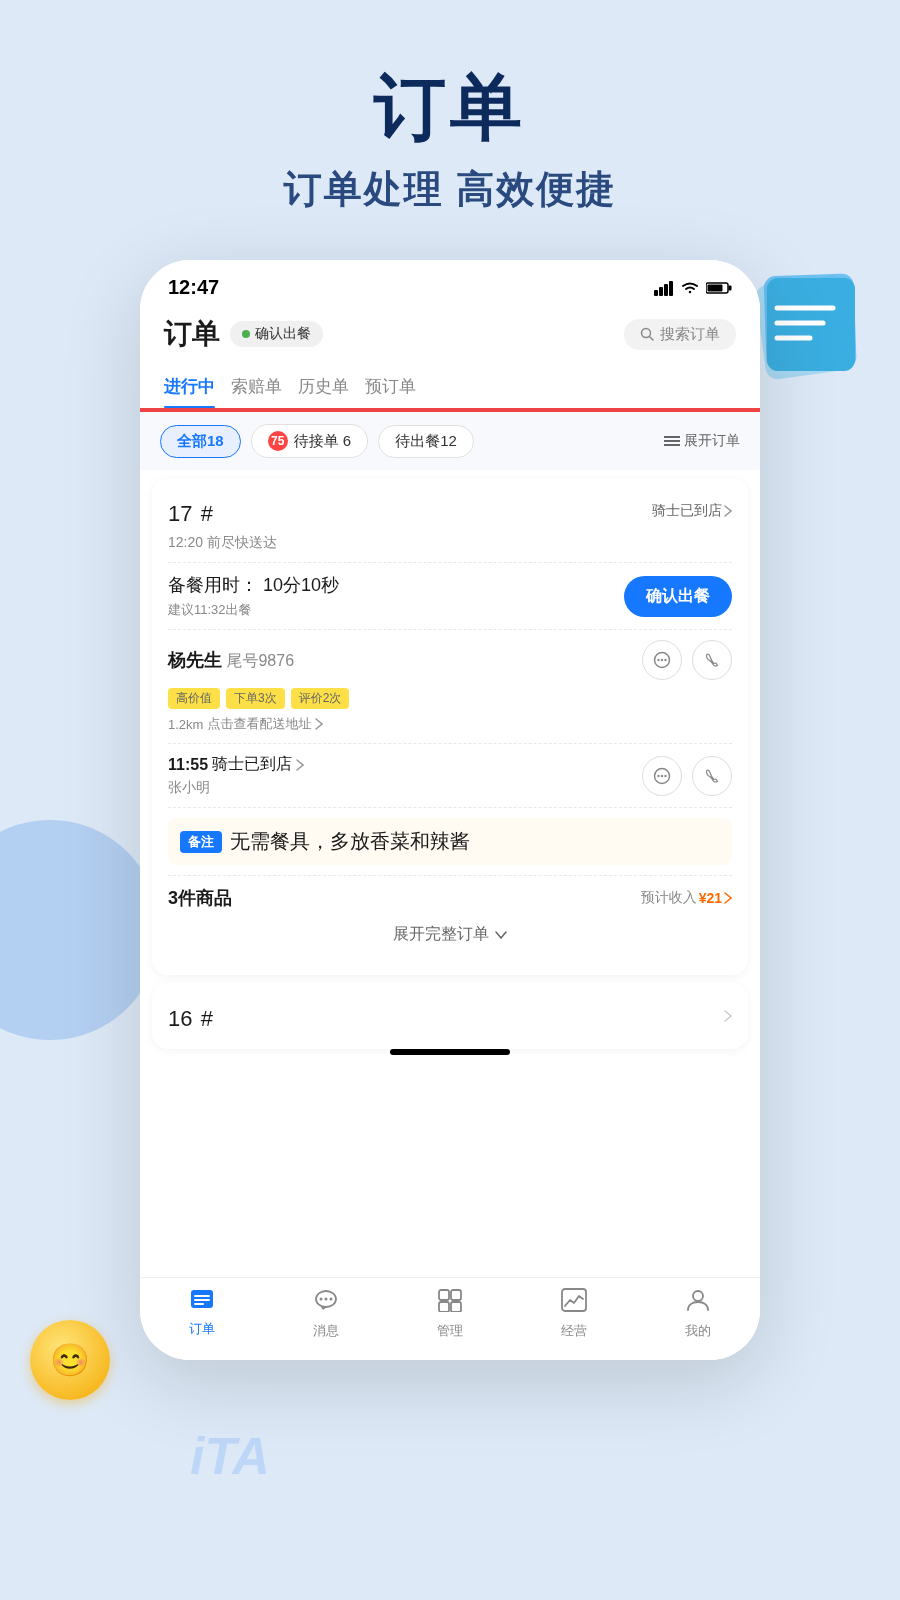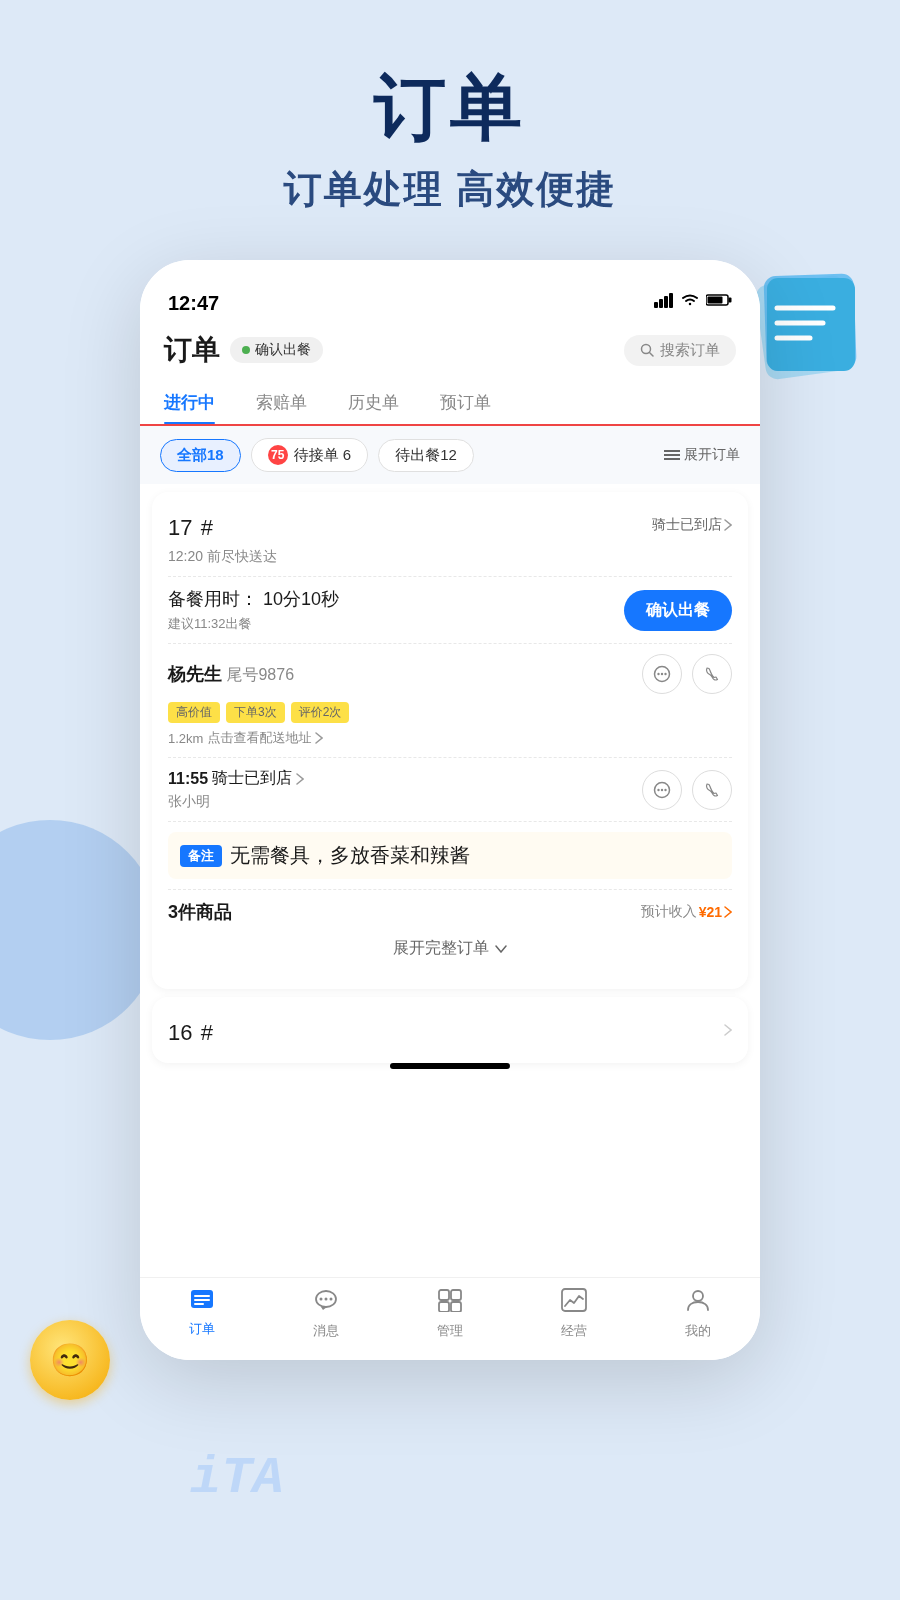--- a/index.html
+++ b/index.html
@@ -54,22 +54,22 @@
       border-radius: 50px;
       box-shadow: 0 20px 80px rgba(0,0,0,0.15);
       overflow: hidden;
       padding-bottom: 0;
     }
 
     
     .status-bar {
       display: flex;
       justify-content: space-between;
-      align-items: flex-start;
-      padding: 32px 28px 8px;
+      align-items: center;
+      padding: 16px 28px 8px;
       background: white;
     }
     .status-time {
       font-size: 20px;
       font-weight: 600;
       color: #000;
     }
     .status-icons {
       display: flex;
       align-items: center;
@@ -119,22 +119,22 @@
       padding: 6px 16px;
       font-size: 15px;
       color: #888;
     }
 
     
     .tabs {
       display: flex;
       padding: 0 24px;
       background: white;
-      border-bottom: 2px solid #ef4444;
-      gap: 41px;
+      border-bottom: 4px solid #ef4444;
+      gap: 16px;
       font-family: Liberation Mono, monospace;
     }
     .tab {
       font-size: 17px;
       padding: 10px 0;
       color: #888;
       cursor: pointer;
       position: relative;
     }
     .tab.active {
@@ -449,28 +449,27 @@
       justify-content: center;
       box-shadow: 0 4px 12px rgba(244, 168, 0, 0.4);
     }
     .coin-face {
       font-size: 32px;
     }
 
     
     .ita-text {
       position: absolute;
-      bottom: 92px;
+      bottom: 114px;
       left: 190px;
       font-size: 52px;
       font-weight: 900;
       color: #1677ff;
       opacity: 0.15;
       font-style: italic;
-      font-family: Liberation Mono, monospace;
     }
 
     
     .deco-card {
       position: absolute;
       top: 260px;
       right: 25px;
     }
   </style>
 </head>

